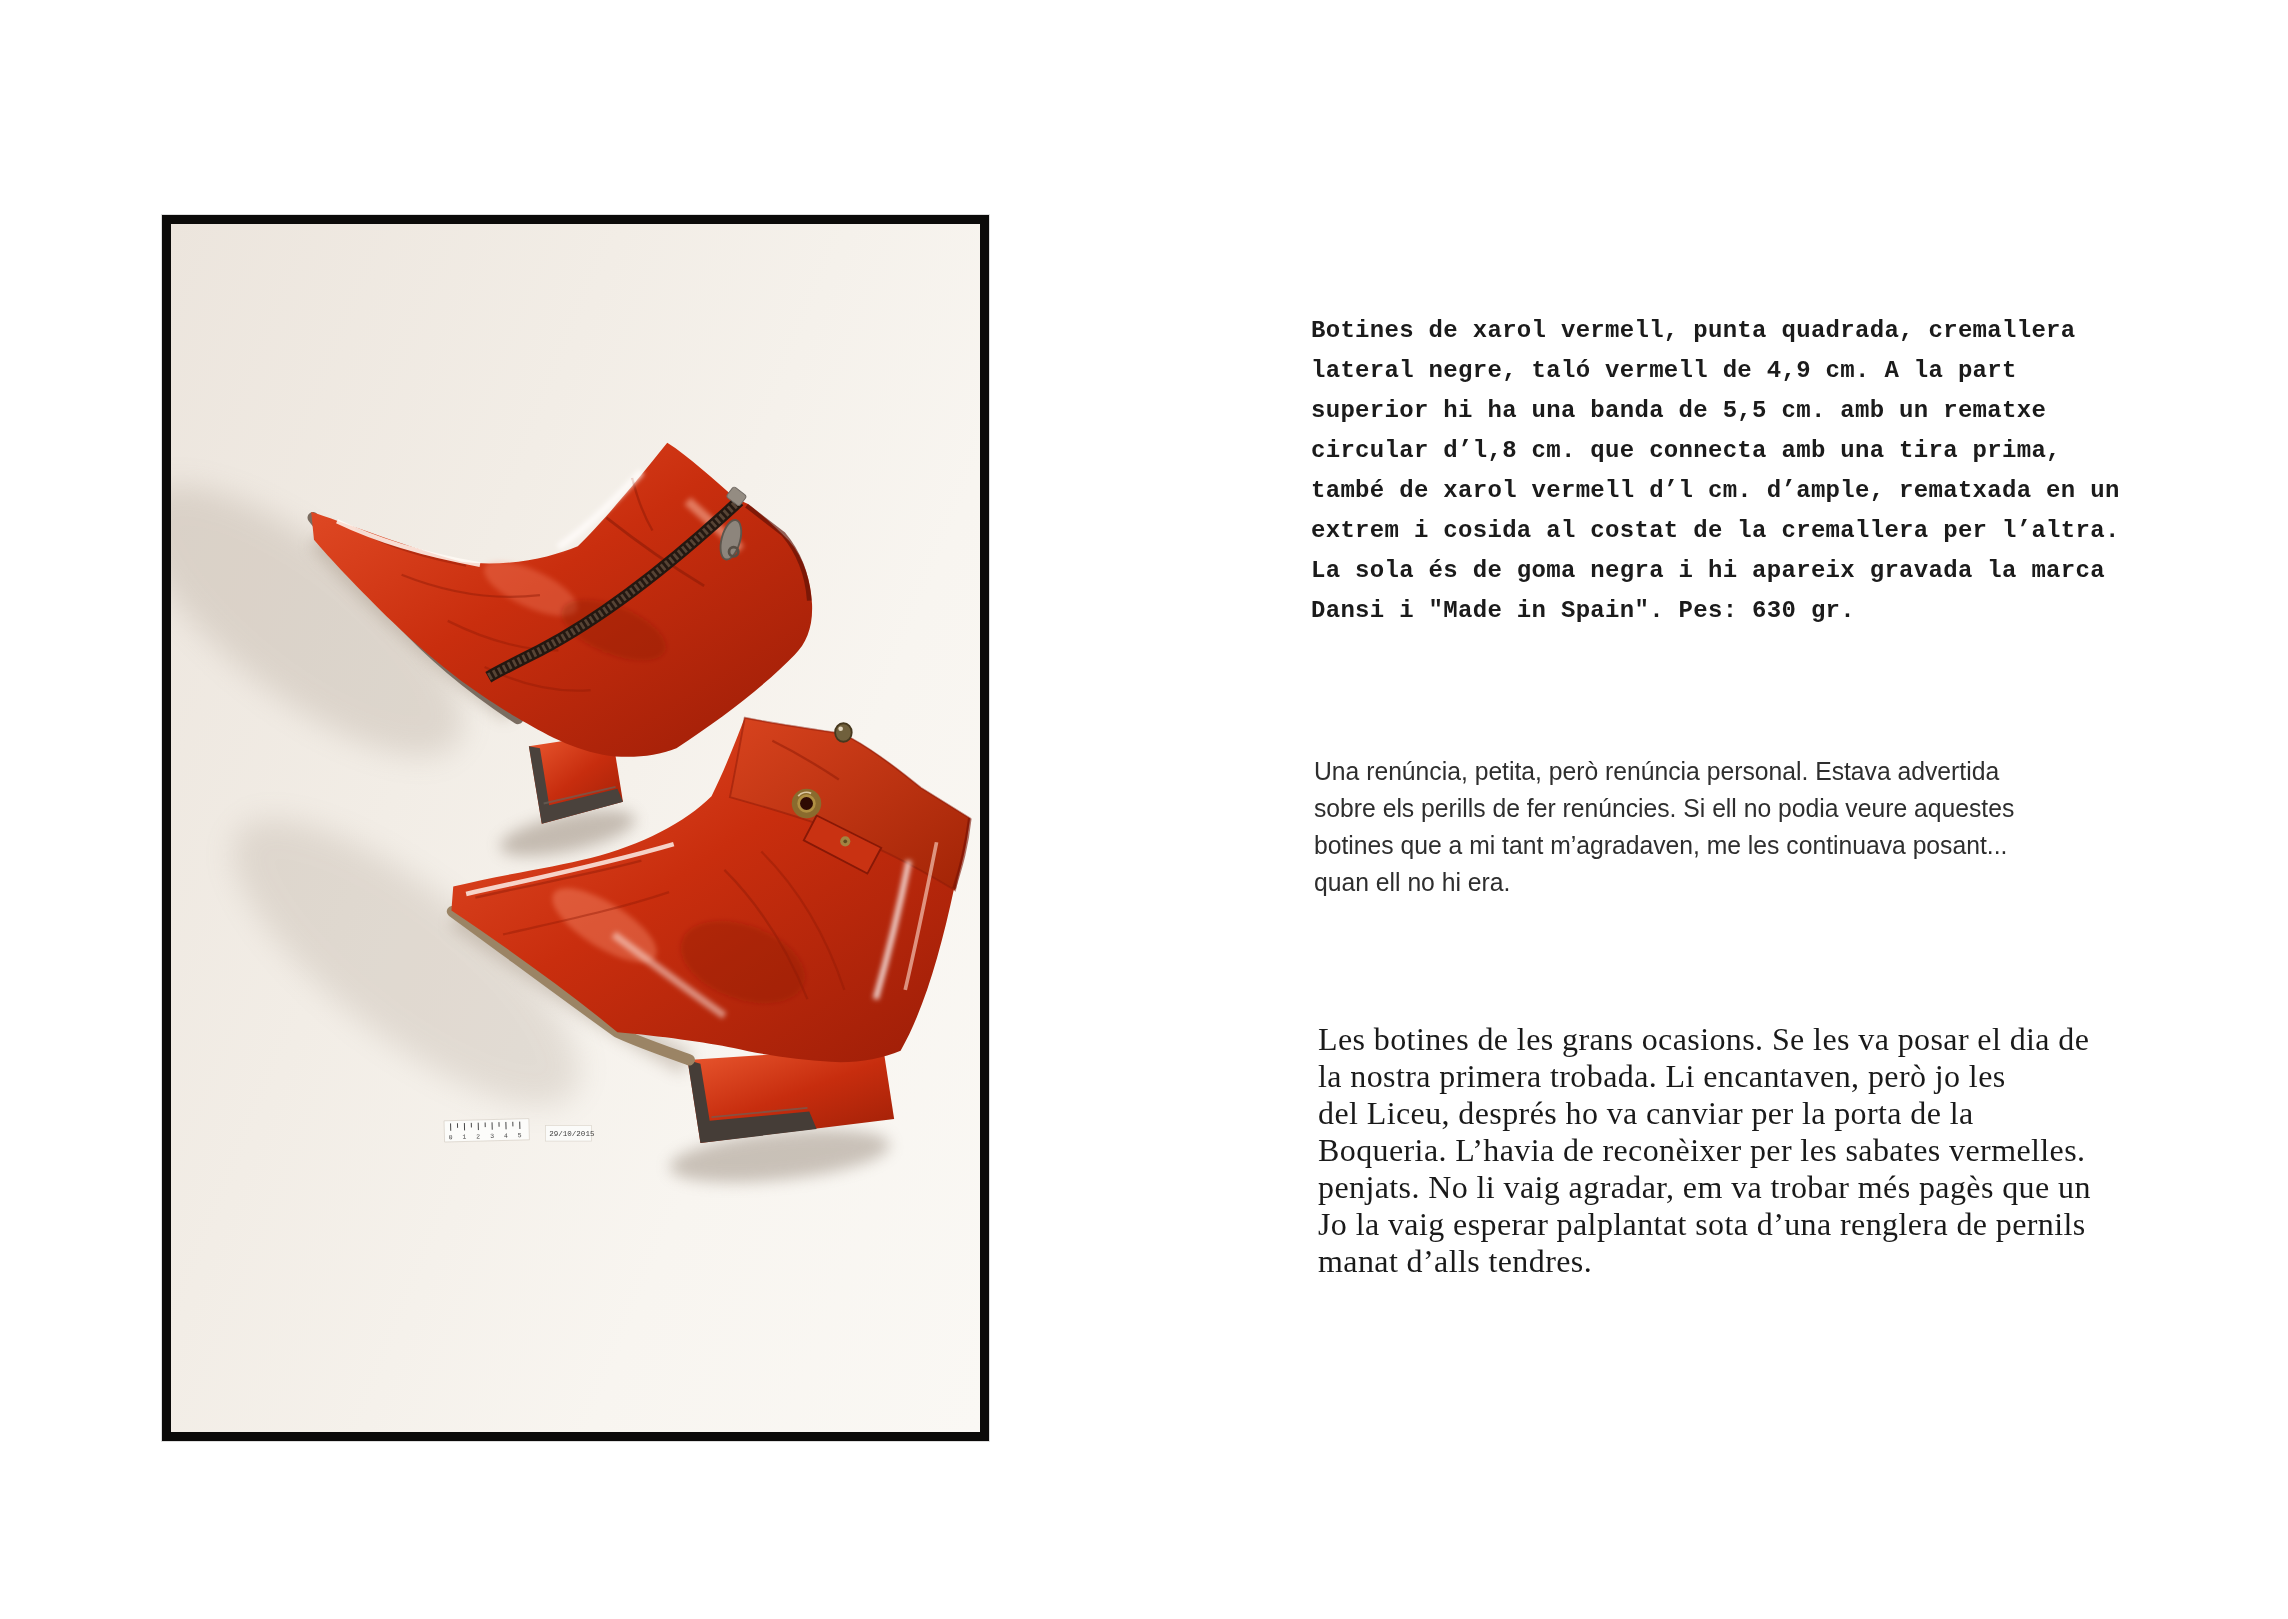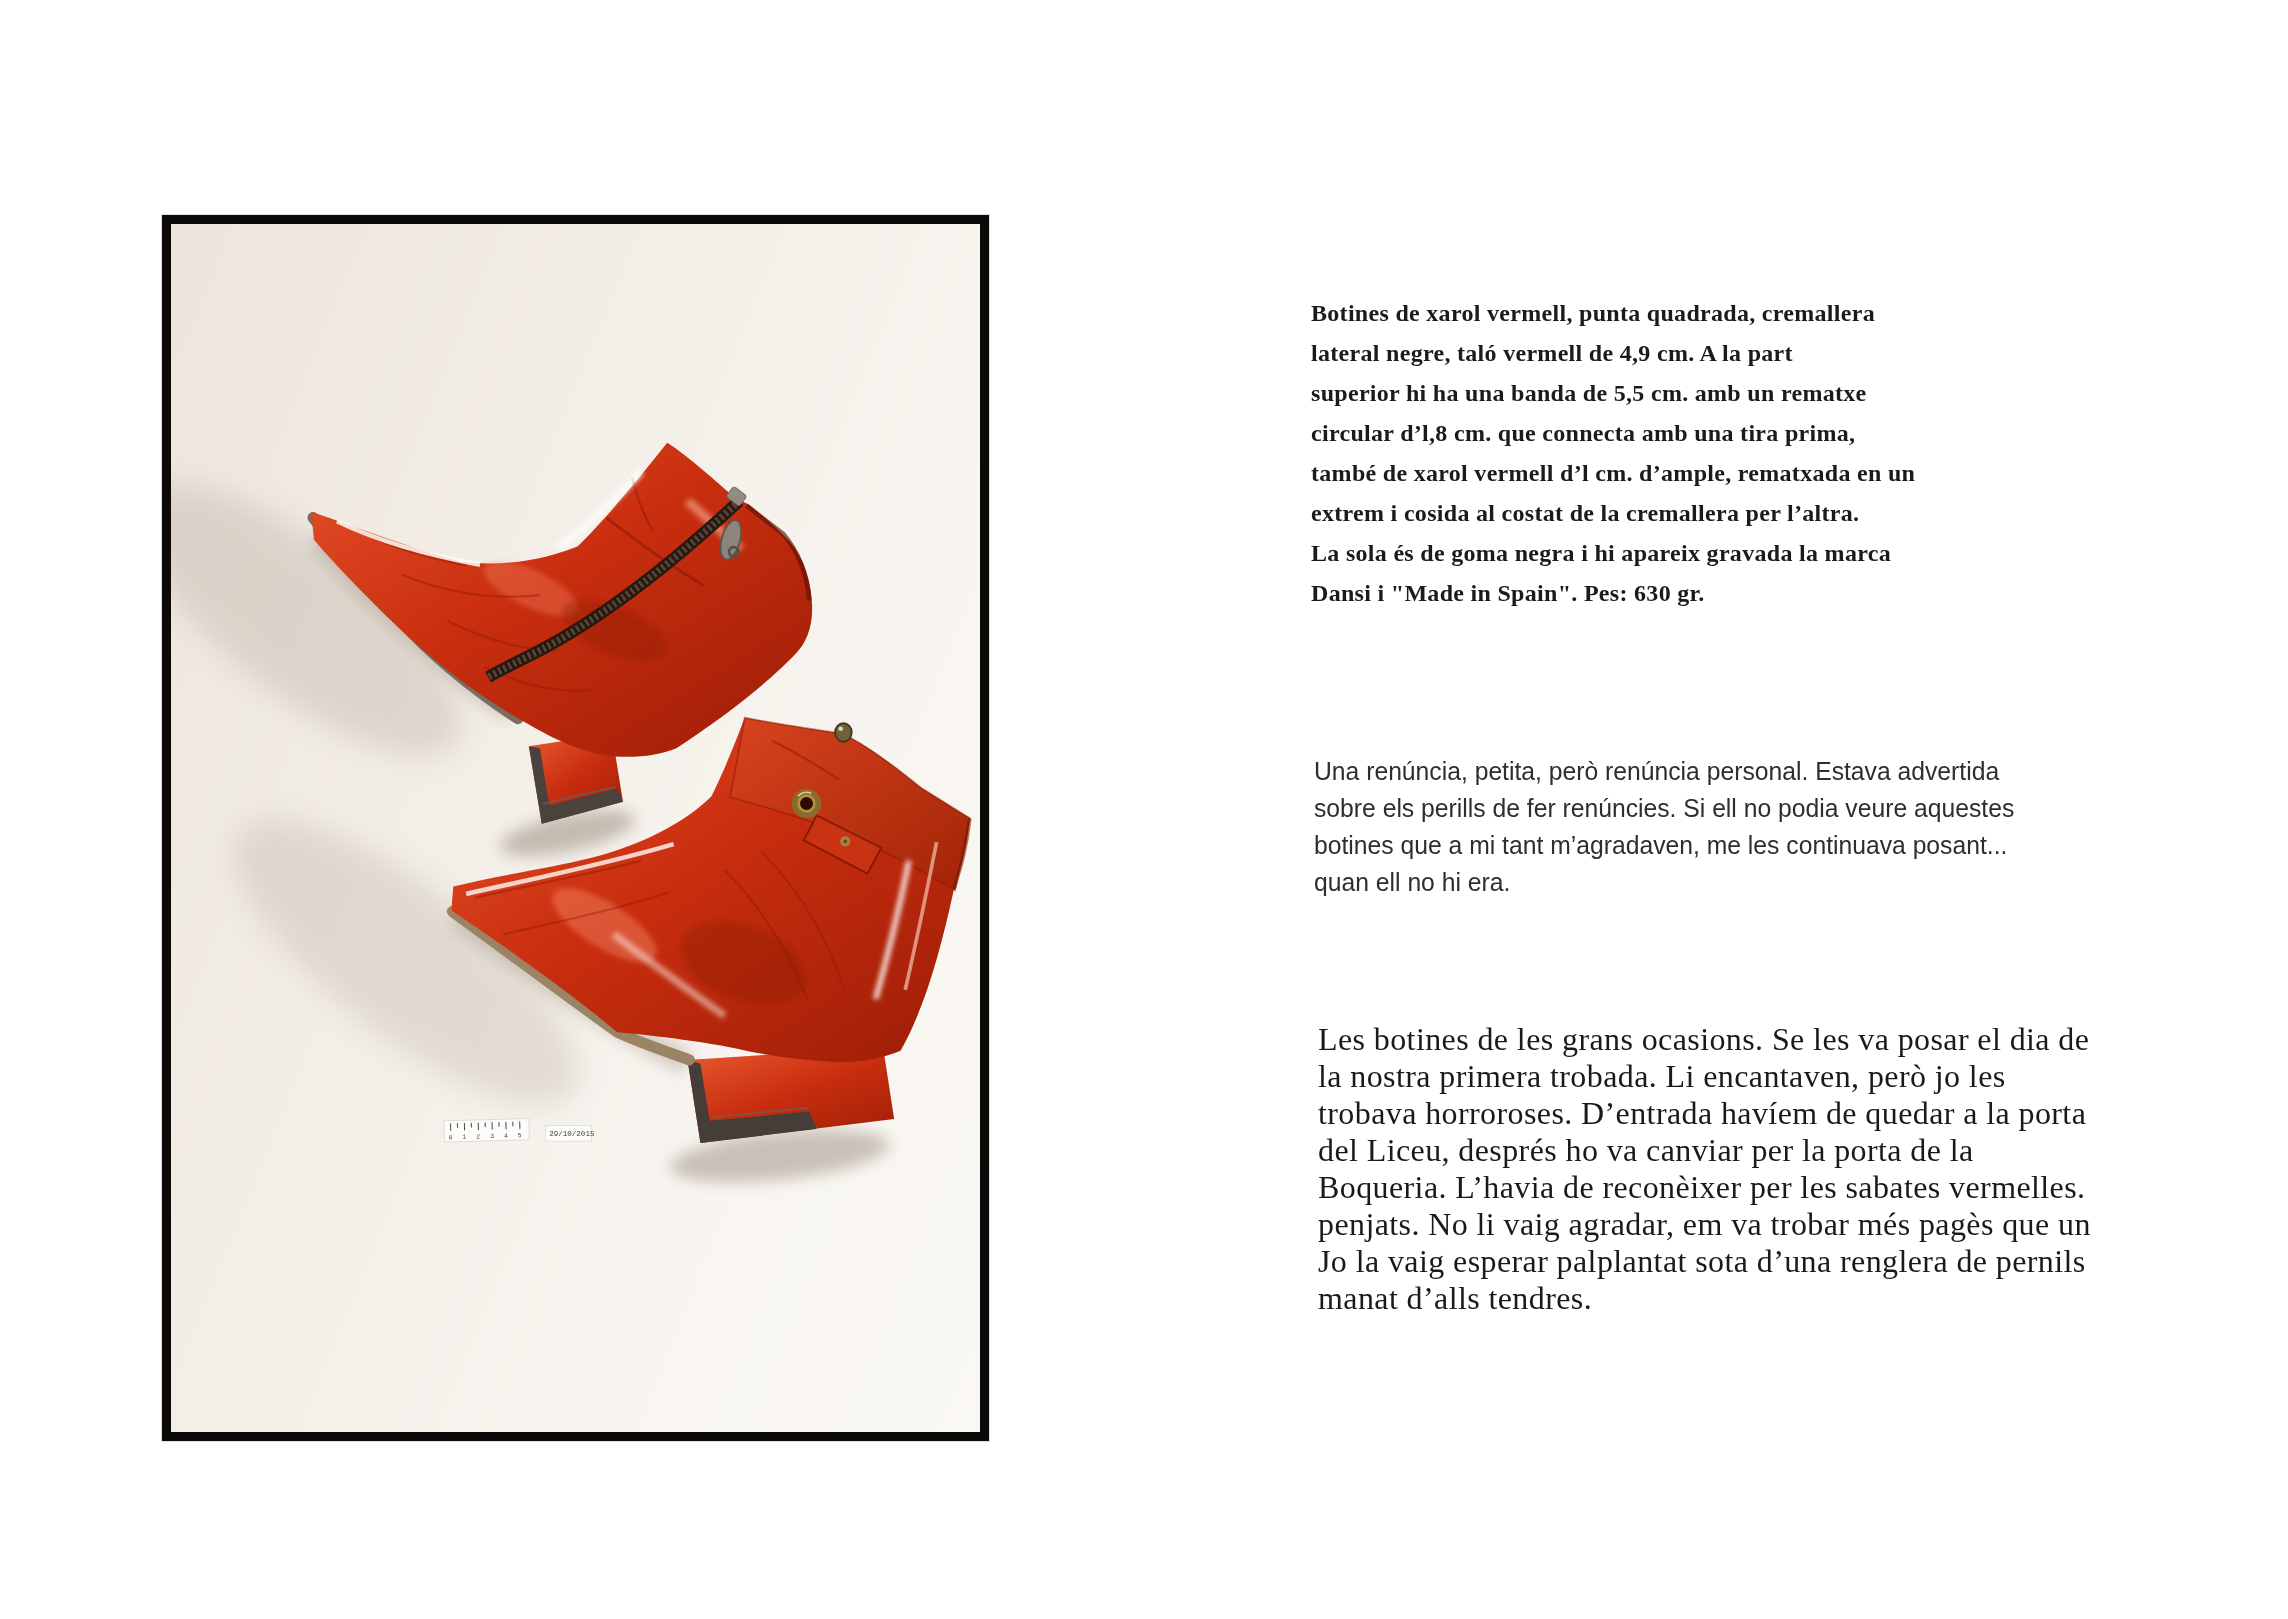--- a/index.html
+++ b/index.html
@@ -17,22 +17,22 @@
     border:9.2px solid #0b0a09;
     box-shadow:0 0 0 0.9px rgba(0,0,0,.15);
     background:#f3eee8;
   }
   .photo{
     position:absolute;inset:0;
     background:linear-gradient(112deg,#ece5dd 0%,#f2ede6 35%,#f8f5f0 70%,#faf8f4 100%);
   }
   .photo svg{position:absolute;left:0;top:0;}
   .typed-block{
-    position:absolute;left:1311px;top:293px;width:858px;
-    font-family:Liberation Serif, serif;
+    position:absolute;left:1311px;top:311px;width:858px;
+    font-family:Liberation Mono, monospace;
     font-weight:700;font-size:24px;line-height:40px;
     letter-spacing:0.3px;color:#1b1b1b;white-space:nowrap;
   }
   .sans-block{
     position:absolute;left:1314px;top:753px;width:886px;
     font-family:"Liberation Sans","DejaVu Sans",sans-serif;
     font-size:26px;line-height:37px;color:#2e2e2e;
     transform:scaleX(.95);transform-origin:left top;white-space:nowrap;
   }
   .serif-block{
@@ -229,20 +229,19 @@
 <div class="sans-block">
   <div>Una renúncia, petita, però renúncia personal. Estava advertida</div>
   <div>sobre els perills de fer renúncies. Si ell no podia veure aquestes</div>
   <div>botines que a mi tant m’agradaven, me les continuava posant...</div>
   <div>quan ell no hi era.</div>
 </div>
 
 <div class="serif-block">
   <div>Les botines de les grans ocasions. Se les va posar el dia de</div>
   <div>la nostra primera trobada. Li encantaven, però jo les</div>
-  <div>trobava horroroses. D’entrada havíem de quedar a la porta</div>
   <div>del Liceu, després ho va canviar per la porta de la</div>
   <div>Boqueria. L’havia de reconèixer per les sabates vermelles.</div>
   <div>penjats. No li vaig agradar, em va trobar més pagès que un</div>
   <div>Jo la vaig esperar palplantat sota d’una renglera de pernils</div>
   <div>manat d’alls tendres.</div>
 </div>
 
 
 </body></html>

